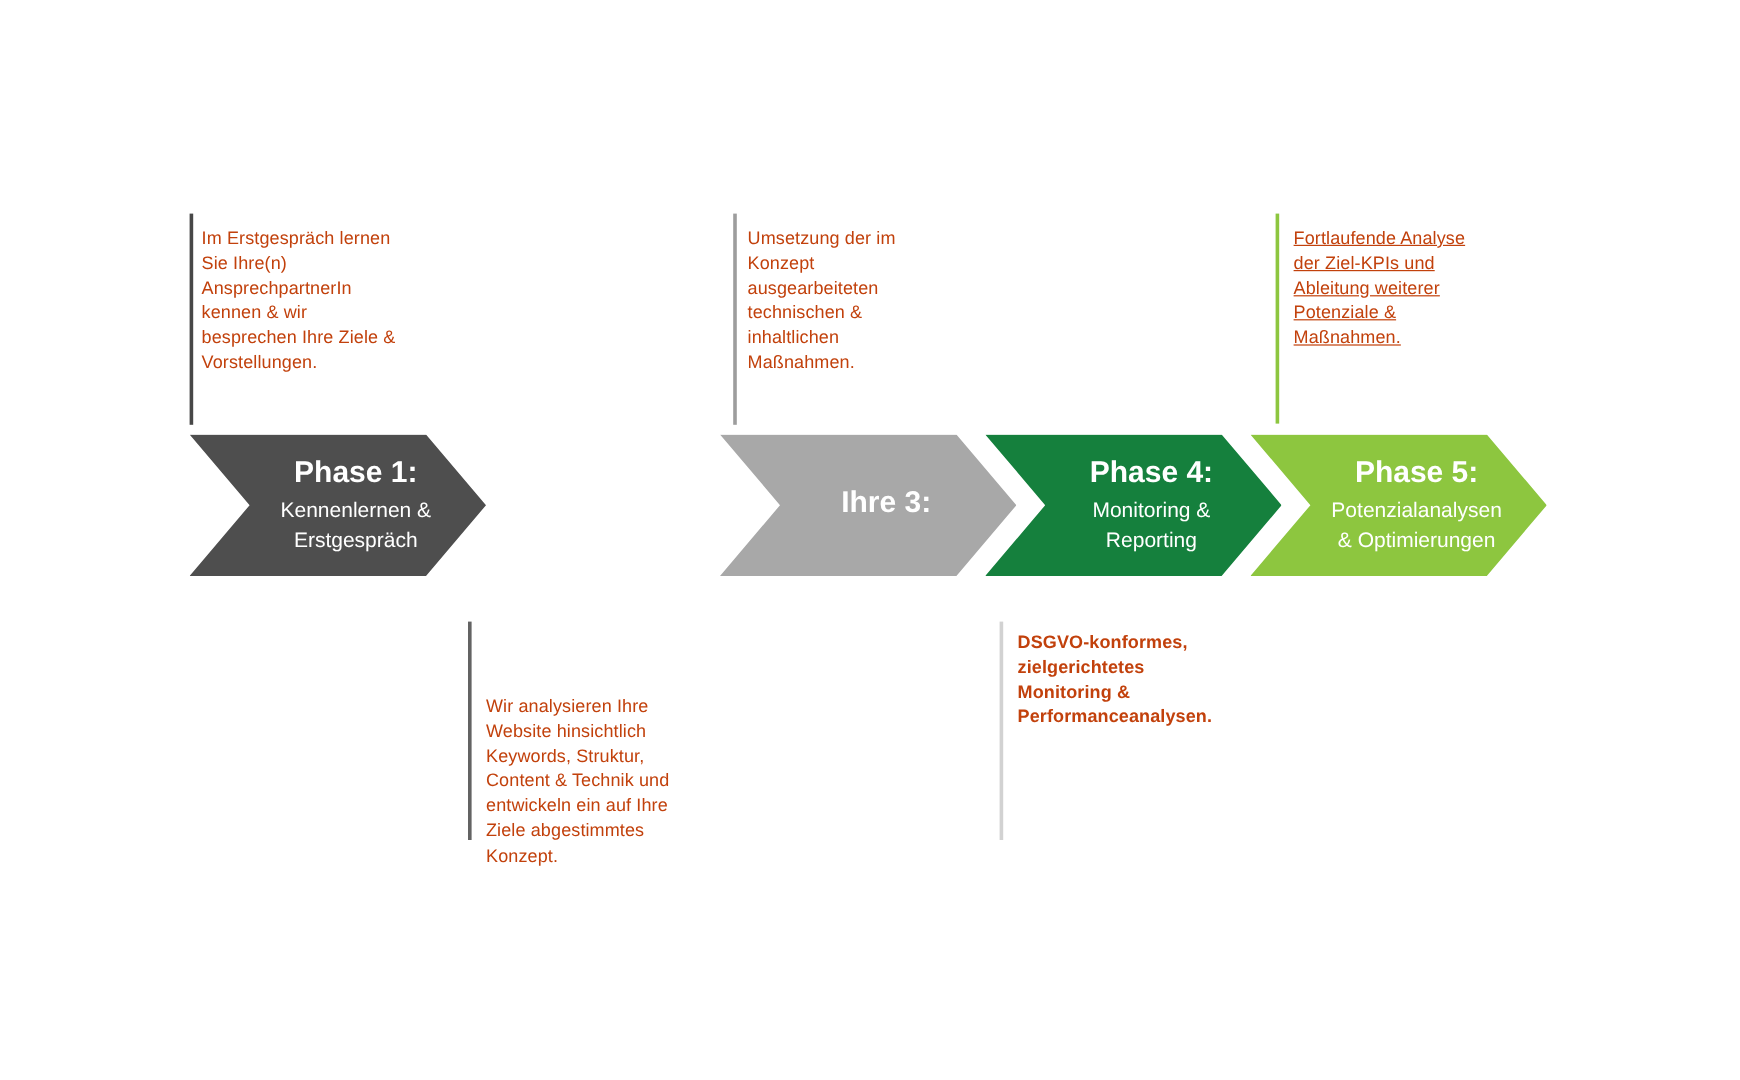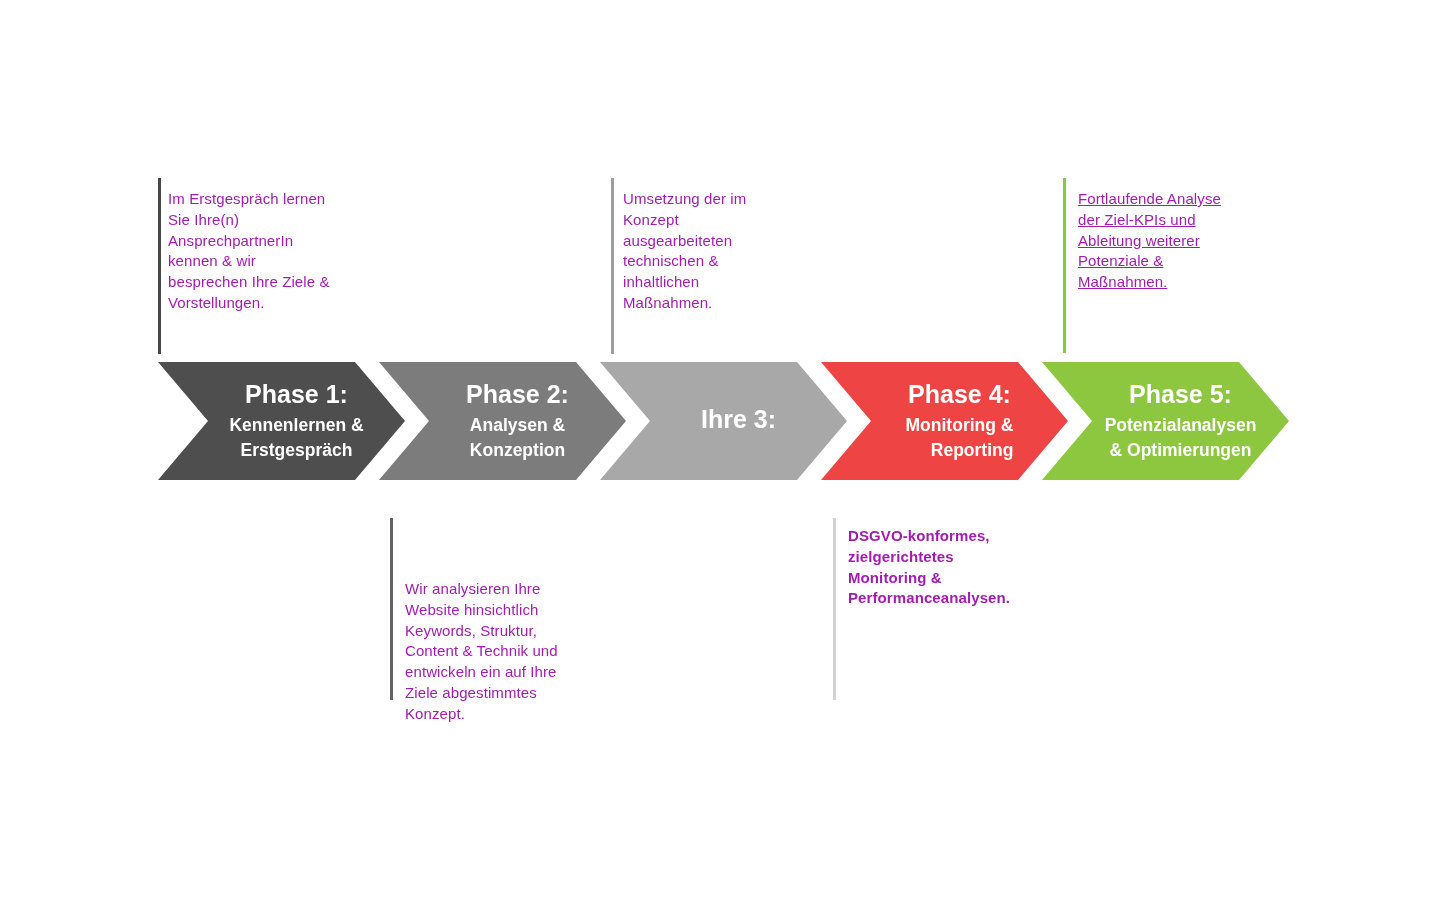--- a/index.html
+++ b/index.html
@@ -41,35 +41,35 @@
 
   .arrow .phase-title {
     font-size: 25px;
     font-weight: bold;
     line-height: 30px;
     margin-bottom: 4px;
     white-space: nowrap;
   }
   .arrow .phase-subtitle {
     font-size: 17.5px;
-    font-weight: bold;
+    font-weight: normal;
     line-height: 25px;
     white-space: pre-line;
   }
 
   
   .note-line {
     position: absolute;
     width: 3px;
   }
   .note-text {
     position: absolute;
     font-size: 15px;
     line-height: 20.8px;
-    color: #a21caf;
+    color: #c2410c;
     white-space: pre-line;
     letter-spacing: 0.1px;
   }
 
   .line-1 { left: 158px;  top: 178px; height: 176px; }
   .text-1 { left: 168px;  top: 189px; width: 185px; }
 
   .line-2 { left: 390px;  top: 518px; height: 182px; }
   .text-2 { left: 405px;  top: 579px; width: 195px; }
 
@@ -109,31 +109,26 @@
 Ableitung weiterer
 Potenziale &amp;
 Maßnahmen.</div>
 
   <div class="arrow arrow-1" style="background-color: rgb(78, 78, 78);">
     <div class="phase-title">Phase 1:</div>
     <div class="phase-subtitle">Kennenlernen &amp;
 Erstgespräch</div>
   </div>
 
-  <div class="arrow arrow-2" style="background-color: rgb(124, 124, 124);">
-    <div class="phase-title">Phase 2:</div>
-    <div class="phase-subtitle">Analysen &amp;
-Konzeption</div>
-  </div>
 
   <div class="arrow arrow-3" style="background-color: rgb(168, 168, 168);">
     <div class="phase-title">Ihre 3:</div>
   </div>
 
-  <div class="arrow arrow-4" style="background-color: #ef4444; text-align: right;">
+  <div class="arrow arrow-4" style="background-color: #15803d;">
     <div class="phase-title">Phase 4:</div>
     <div class="phase-subtitle">Monitoring &amp;
 Reporting</div>
   </div>
 
   <div class="arrow arrow-5" style="background-color: rgb(141, 198, 63);">
     <div class="phase-title">Phase 5:</div>
     <div class="phase-subtitle">Potenzialanalysen
 &amp; Optimierungen</div>
   </div>

